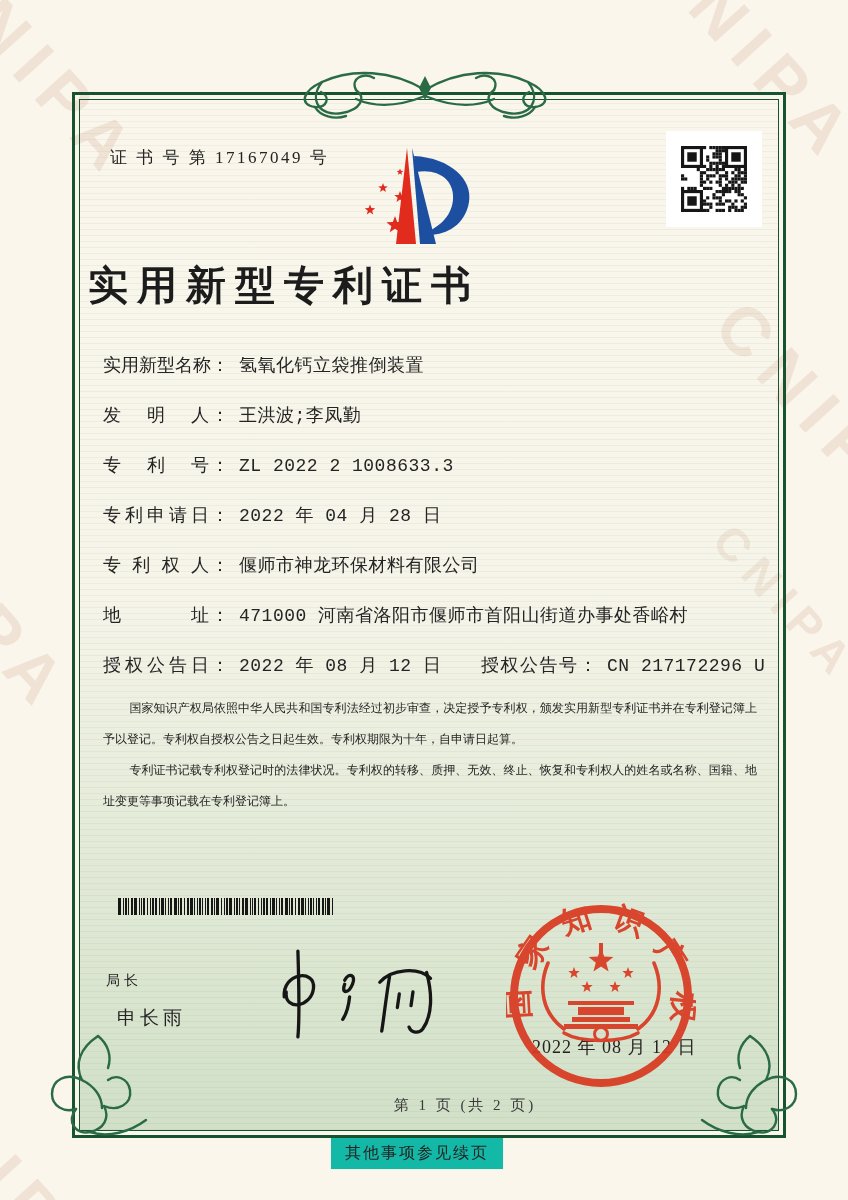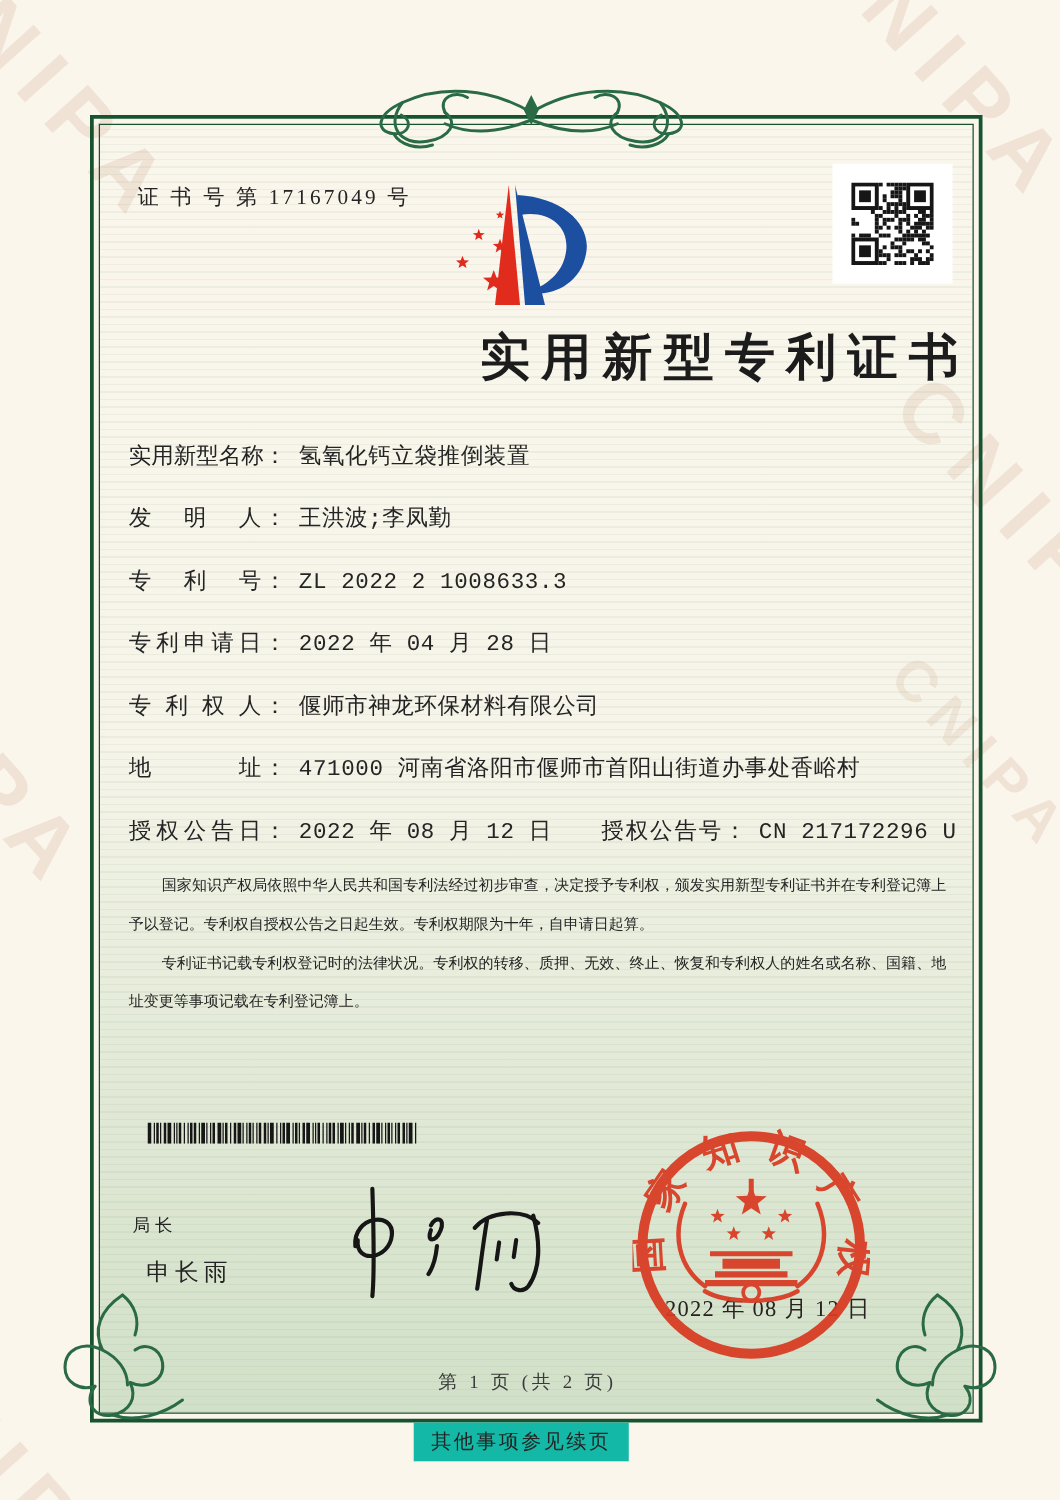--- a/index.html
+++ b/index.html
@@ -28,37 +28,37 @@
       repeating-linear-gradient(0deg, rgba(96,138,100,0.08) 0 1px, rgba(0,0,0,0) 1px 6px),
       linear-gradient(180deg, rgba(236,240,228,0) 0%, rgba(230,237,220,0.18) 48%,
         rgba(215,228,205,0.65) 72%, rgba(206,222,197,0.92) 100%);
   }
   .ornament{position:absolute;z-index:3;}
   .content{position:absolute;z-index:4;}
   .cert-no{left:110px;top:146px;font-size:17px;letter-spacing:2.5px;}
   .logo{left:356px;top:146px;}
   .qr-box{left:666px;top:131px;width:96px;height:96px;background:#ffffff;
     display:flex;align-items:center;justify-content:center;}
-  .title{left:68px;top:258px;width:708px;text-align:right;
+  .title{left:88px;top:258px;width:708px;text-align:left;
     font-size:40px;font-weight:bold;letter-spacing:9px;color:#1c1c1c;}
   .fields{left:103px;top:352px;width:660px;font-size:18px;}
   .frow{position:relative;line-height:28px;height:28px;margin-bottom:22px;white-space:nowrap;font-family:Liberation Mono, monospace;}
   .flabel{display:inline-block;width:106px;text-align:justify;text-align-last:justify;}
   .fcolon{display:inline-block;margin:0 10px 0 2px;}
   .fvalue{letter-spacing:0.5px;}
   .pair2{position:absolute;left:352px;top:0;margin-left:26px;}
   .paras{left:103px;top:693px;width:654px;font-size:12px;line-height:31px;text-align:justify;}
   .paras p{margin:0;text-indent:2.2em;}
   .barcode{left:118px;top:898px;}
   .officer-role{left:106px;top:972px;font-size:14px;letter-spacing:4px;}
   .officer-name{left:117px;top:1005px;font-size:19px;letter-spacing:4px;}
   .signature{left:255px;top:942px;}
   .issue-date{left:532px;top:1035px;font-size:18px;letter-spacing:1px;color:#27211f;z-index:4;}
   .seal{left:506px;top:901px;z-index:5;opacity:0.93;}
-  .page-info{left:72px;top:1096px;width:700px;text-align:center;font-size:15px;letter-spacing:3px;color:#3a3a3a;}
+  .page-info{left:72px;top:1096px;width:700px;text-align:center;font-size:15px;letter-spacing:3px;color:#3a3a3a;padding-left:43px;}
   .continuation{left:331px;top:1138px;background:#14b8a6;padding:5px 14px;
     font-size:16px;letter-spacing:2px;box-shadow:0 0 0 1px rgba(0,0,0,0.02);}
 </style>
 </head>
 <body>
 
 <span class="wm" style="left:-28px;top:-64px;">CNIPA</span>
 <span class="wm" style="left:690px;top:-80px;">CNIPA</span>
 <span class="wm" style="left:758px;top:286px;">CNIPA</span>
 <span class="wm" style="left:-96px;top:470px;">CNIPA</span>

